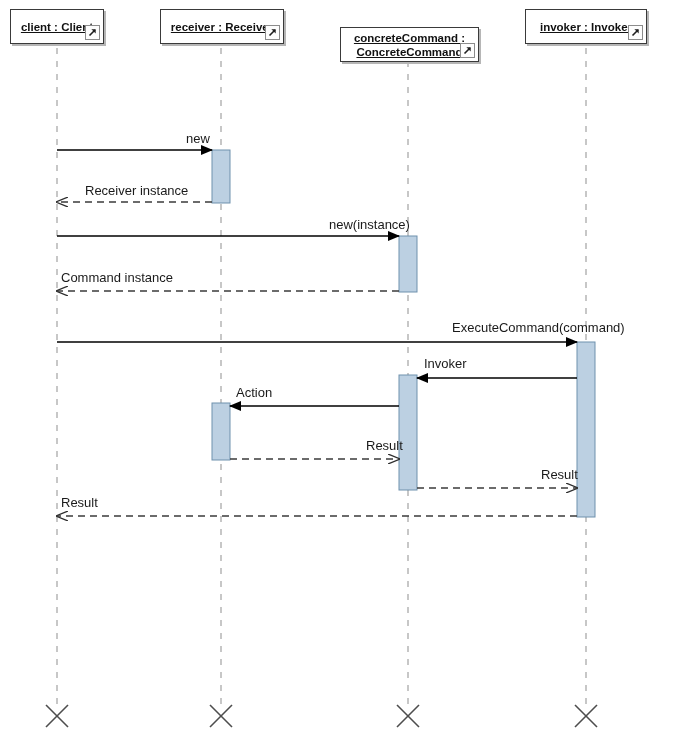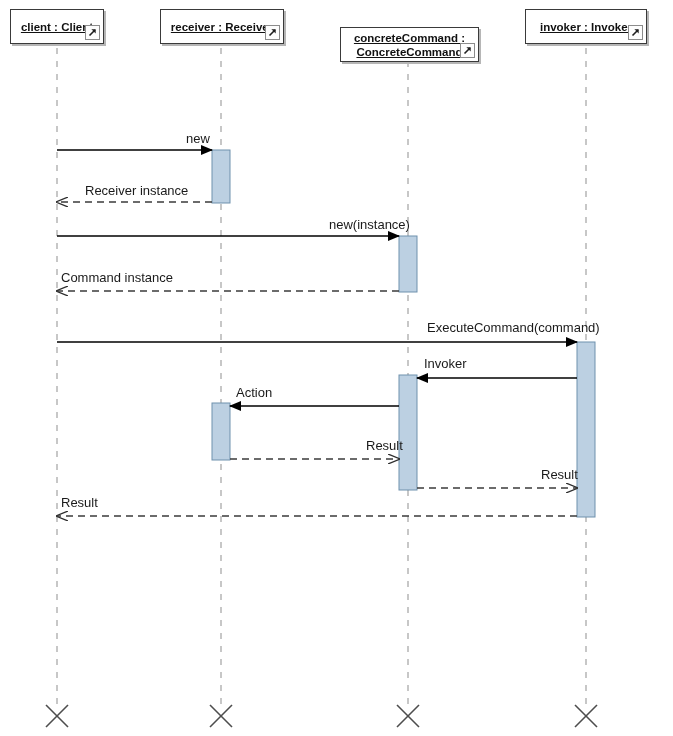--- a/index.html
+++ b/index.html
@@ -166,19 +166,19 @@
         </svg>
       </span>
     </div>
   </div>
 
 <div id="labels-layer">
     <div class="msg-label" style="left: 186px; top: 133px;">new</div>
     <div class="msg-label" style="left: 61px; top: 185px; margin-left: 24px;">Receiver instance</div>
     <div class="msg-label" style="left: 329px; top: 219px;">new(instance)</div>
     <div class="msg-label" style="left: 61px; top: 272px;">Command instance</div>
-    <div class="msg-label" style="left: 427px; top: 322px;">ExecuteCommand(command)</div>
+    <div class="msg-label" style="left: 452px; top: 322px;">ExecuteCommand(command)</div>
     <div class="msg-label" style="left: 424px; top: 358px;">Invoker</div>
     <div class="msg-label" style="left: 236px; top: 387px;">Action</div>
     <div class="msg-label" style="left: 366px; top: 440px;">Result</div>
     <div class="msg-label" style="left: 541px; top: 469px;">Result</div>
     <div class="msg-label" style="left: 61px; top: 497px;">Result</div>
   </div>
 
 </body></html>

